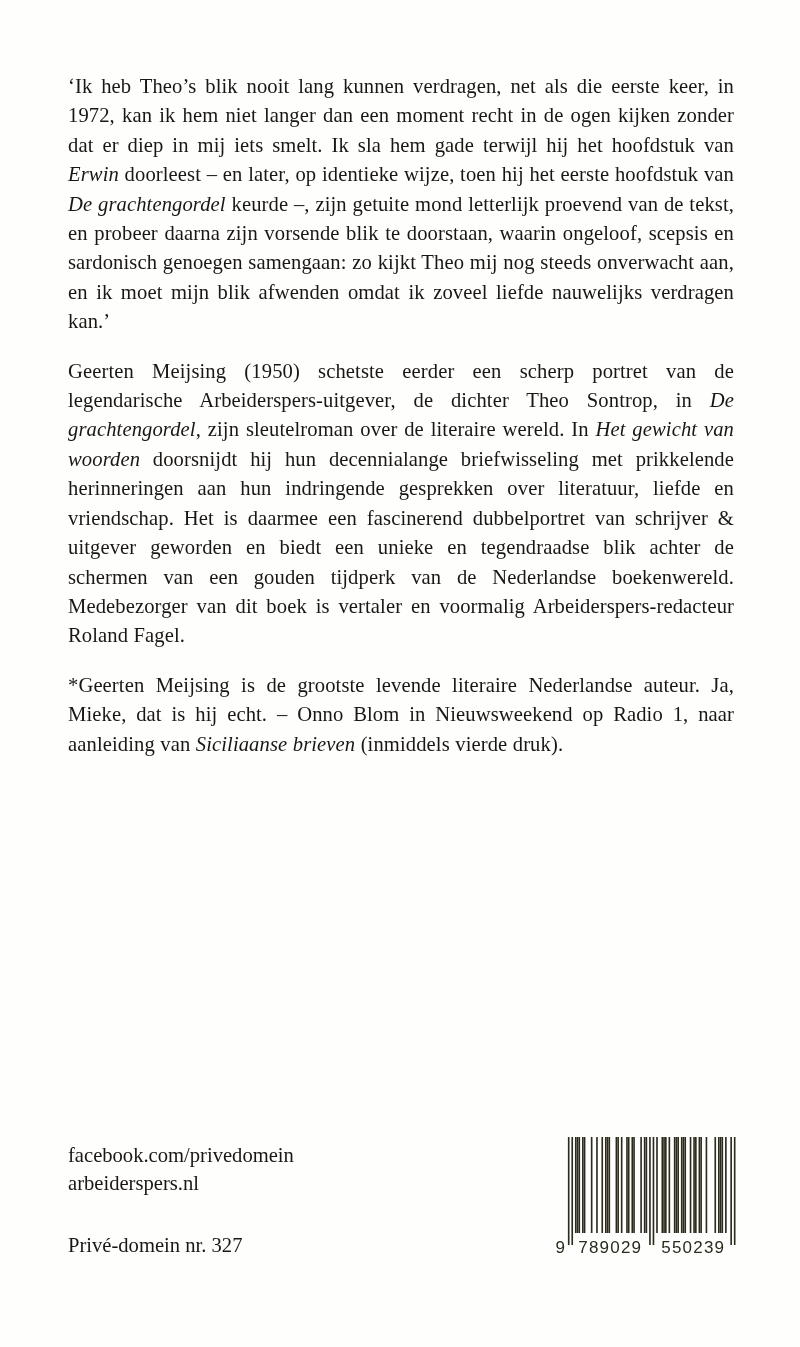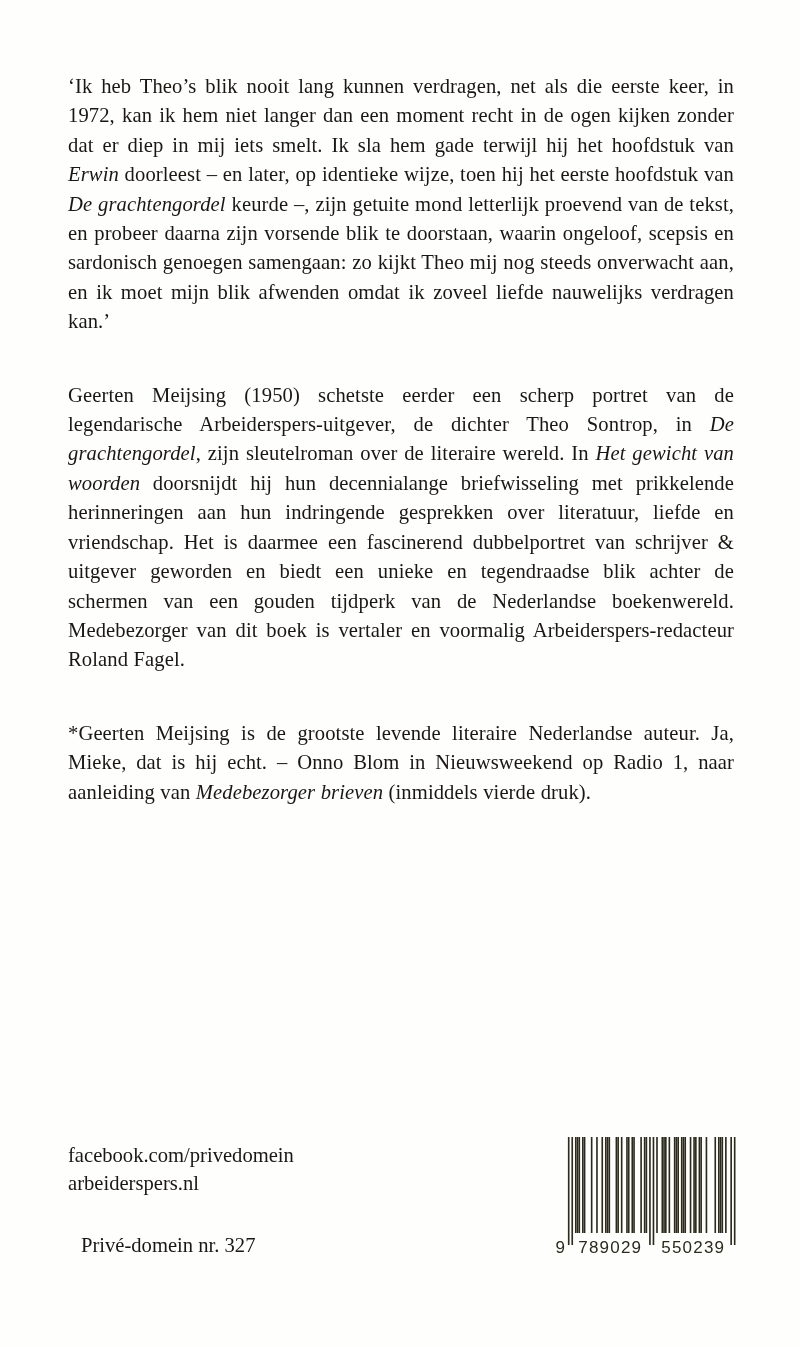--- a/index.html
+++ b/index.html
@@ -36,21 +36,21 @@
     text-align: justify;
     text-justify: inter-word;
     font-size: 20.6px;
     line-height: 29.4px;
     letter-spacing: 0.005em;
     margin: 0 0 0 0;
     hyphens: manual;
     word-spacing: 0.01em;
   }
   .para + .para {
-    margin-top: 44px;
+    margin-top: 20px;
   }
   .para.last-line-left {
     text-align-last: left;
   }
 
   .para em, .para i {
     font-style: italic;
   }
 
   
@@ -68,21 +68,21 @@
     top: 0;
     font-size: 20.6px;
     line-height: 28px;
   }
   .footer-links div {
     white-space: nowrap;
   }
 
   .series-line {
     position: absolute;
-    left: 13px;
+    left: 0;
     top: 91px;
     font-size: 20.6px;
     line-height: 26px;
     white-space: nowrap;
     text-align: right;
   }
 
   
   .barcode-wrap {
     position: absolute;
@@ -101,21 +101,21 @@
 <body>
 
 <div class="page">
 
   <div class="text-block">
 
     <p class="para last-line-left">‘Ik heb Theo’s blik nooit lang kunnen verdragen, net als die eerste keer, in 1972, kan ik hem niet langer dan een moment recht in de ogen kijken zonder dat er diep in mij iets smelt. Ik sla hem gade terwijl hij het hoofdstuk van <em>Erwin</em> doorleest – en later, op identieke wijze, toen hij het eerste hoofdstuk van <em>De grachtengordel</em> keurde –, zijn getuite mond letterlijk proevend van de tekst, en probeer daarna zijn vorsende blik te doorstaan, waarin ongeloof, scepsis en sardonisch genoegen samengaan: zo kijkt Theo mij nog steeds onverwacht aan, en ik moet mijn blik afwenden omdat ik zoveel liefde nauwelijks verdragen kan.’</p>
 
     <p class="para last-line-left">Geerten Meijsing (1950) schetste eerder een scherp portret van de legendarische Arbeiderspers-uitgever, de dichter Theo Sontrop, in <em>De grachtengordel</em>, zijn sleutelroman over de literaire wereld. In <em>Het gewicht van woorden</em> doorsnijdt hij hun decennialange briefwisseling met prikkelende herinneringen aan hun indringende gesprekken over literatuur, liefde en vriendschap. Het is daarmee een fascinerend dubbelportret van schrijver &amp; uitgever geworden en biedt een unieke en tegendraadse blik achter de schermen van een gouden tijdperk van de Nederlandse boekenwereld. Medebezorger van dit boek is vertaler en voormalig Arbeiderspers-redacteur Roland Fagel.</p>
 
-    <p class="para last-line-left">*Geerten Meijsing is de grootste levende literaire Nederlandse auteur. Ja, Mieke, dat is hij echt. – Onno Blom in Nieuwsweekend op Radio 1, naar aanleiding van <em>Medebezorger brieven</em> (inmiddels vierde druk).</p>
+    <p class="para last-line-left">*Geerten Meijsing is de grootste levende literaire Nederlandse auteur. Ja, Mieke, dat is hij echt. – Onno Blom in Nieuwsweekend op Radio 1, naar aanleiding van <em>Siciliaanse brieven</em> (inmiddels vierde druk).</p>
 
   </div>
 
   <div class="footer">
 
     <div class="footer-links">
       <div>facebook.com/privedomein</div>
       <div>arbeiderspers.nl</div>
     </div>
 

